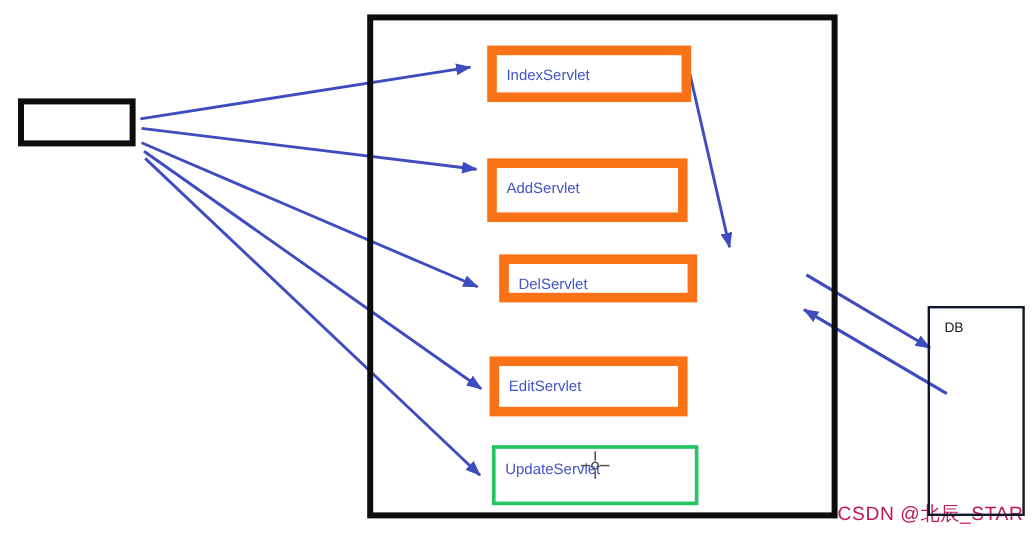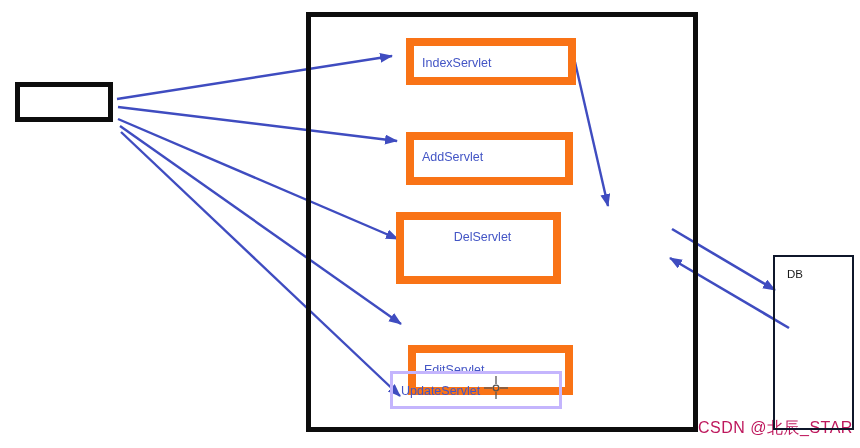--- a/index.html
+++ b/index.html
@@ -32,25 +32,25 @@
 
   .servlet-box {
     border: 8px solid #f97316;
     color: #4355c5;
     font-size: 12.5px;
     padding: 10px 0 0 8px;
     z-index: 4;
   }
   .servlet-index  { left: 406px; top: 38px;  width: 170px; height: 47px; }
   .servlet-add    { left: 406px; top: 132px; width: 167px; height: 53px; }
-  .servlet-del    { left: 396px; top: 212px; width: 165px; height: 72px; text-align: center; }
-  .servlet-edit   { left: 408px; top: 297px; width: 165px; height: 50px; margin-top: 48px; }
+  .servlet-del    { left: 416px; top: 212px; width: 165px; height: 40px; }
+  .servlet-edit   { left: 408px; top: 297px; width: 165px; height: 50px; }
   .servlet-update {
-    left: 390px; top: 371px; width: 172px; height: 38px;
-    border: 3px solid #c4b5fd;
+    left: 410px; top: 371px; width: 172px; height: 50px;
+    border: 3px solid #22c55e;
   }
 
   .dao-box {
     left: 611px; top: 148px; width: 72px; height: 155px;
     border: 2px solid #5c60c8;
     color: #5560cc;
     font-size: 12.5px;
     padding: 13px 0 0 9px;
     z-index: 4;
   }

